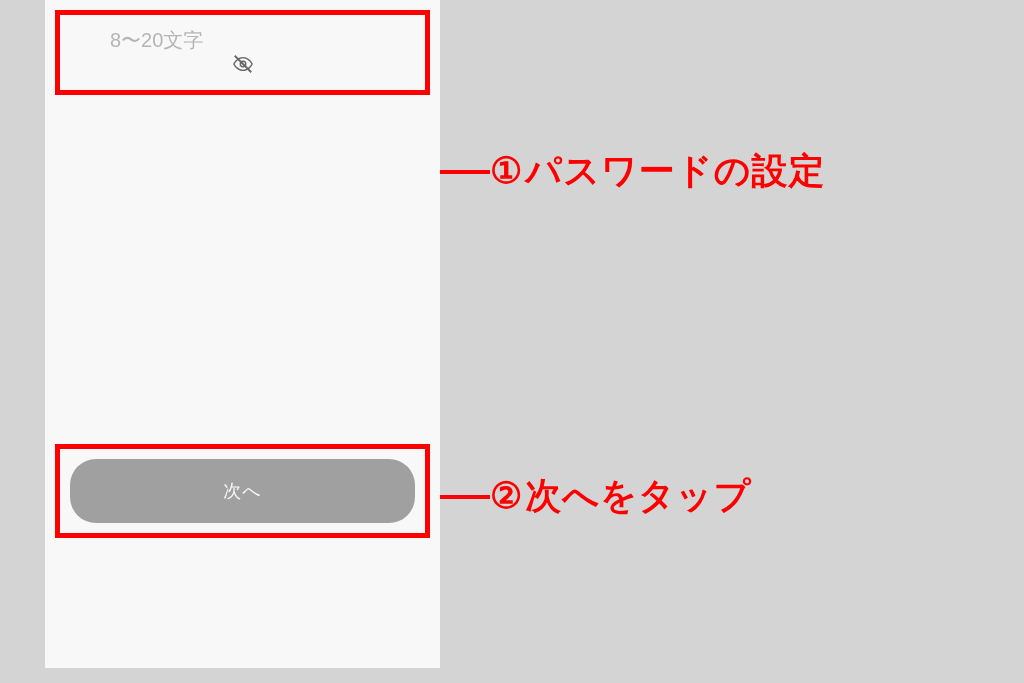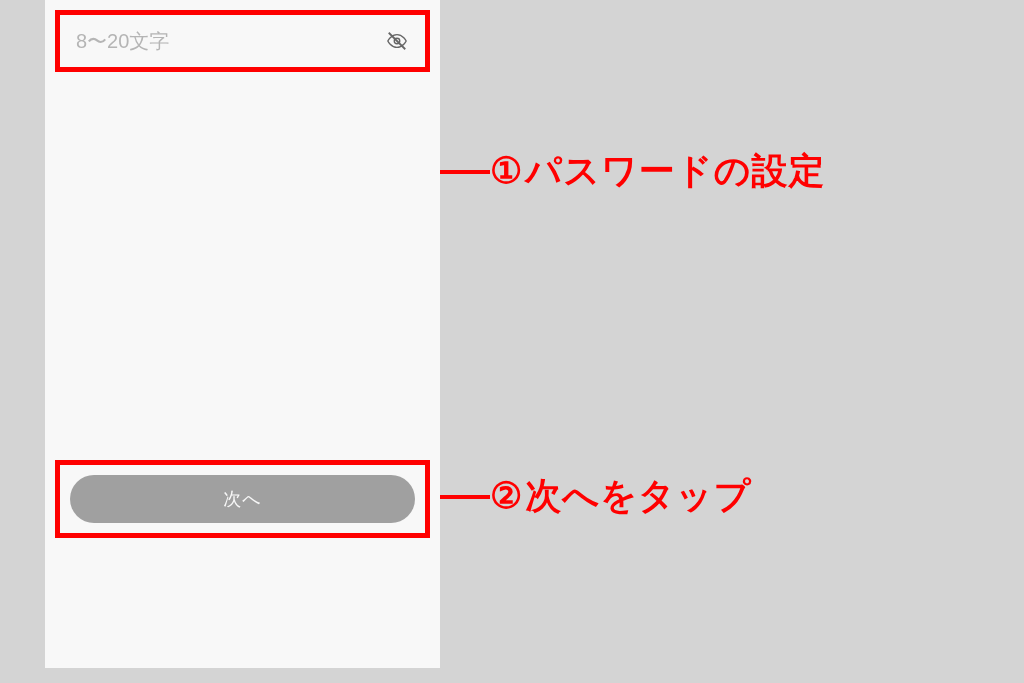--- a/index.html
+++ b/index.html
@@ -36,20 +36,21 @@
       margin: 10px 10px 0 10px;
       border: 5px solid #ff0000;
       padding: 0;
       background: #f8f8f8;
     }
     .input-row {
       display: flex;
       align-items: center;
       padding: 14px 16px;
       background: #f8f8f8;
+      flex-direction: column;
     }
     .password-input {
       flex: 1;
       border: none;
       outline: none;
       background: transparent;
       font-size: 20px;
       color: #333;
     }
     .password-input::placeholder {
@@ -71,21 +72,21 @@
       border: 5px solid #ff0000;
       padding: 10px;
       background: #f8f8f8;
     }
     .next-button {
       width: 100%;
       background: #a0a0a0;
       color: #f8f8f8;
       border: none;
       border-radius: 26px;
-      padding: 12px 0;
+      padding: 20px 0;
       font-size: 18px;
       font-weight: 400;
       cursor: pointer;
       letter-spacing: 1px;
     }
     .bottom-spacer {
       height: 120px;
     }
 
     

